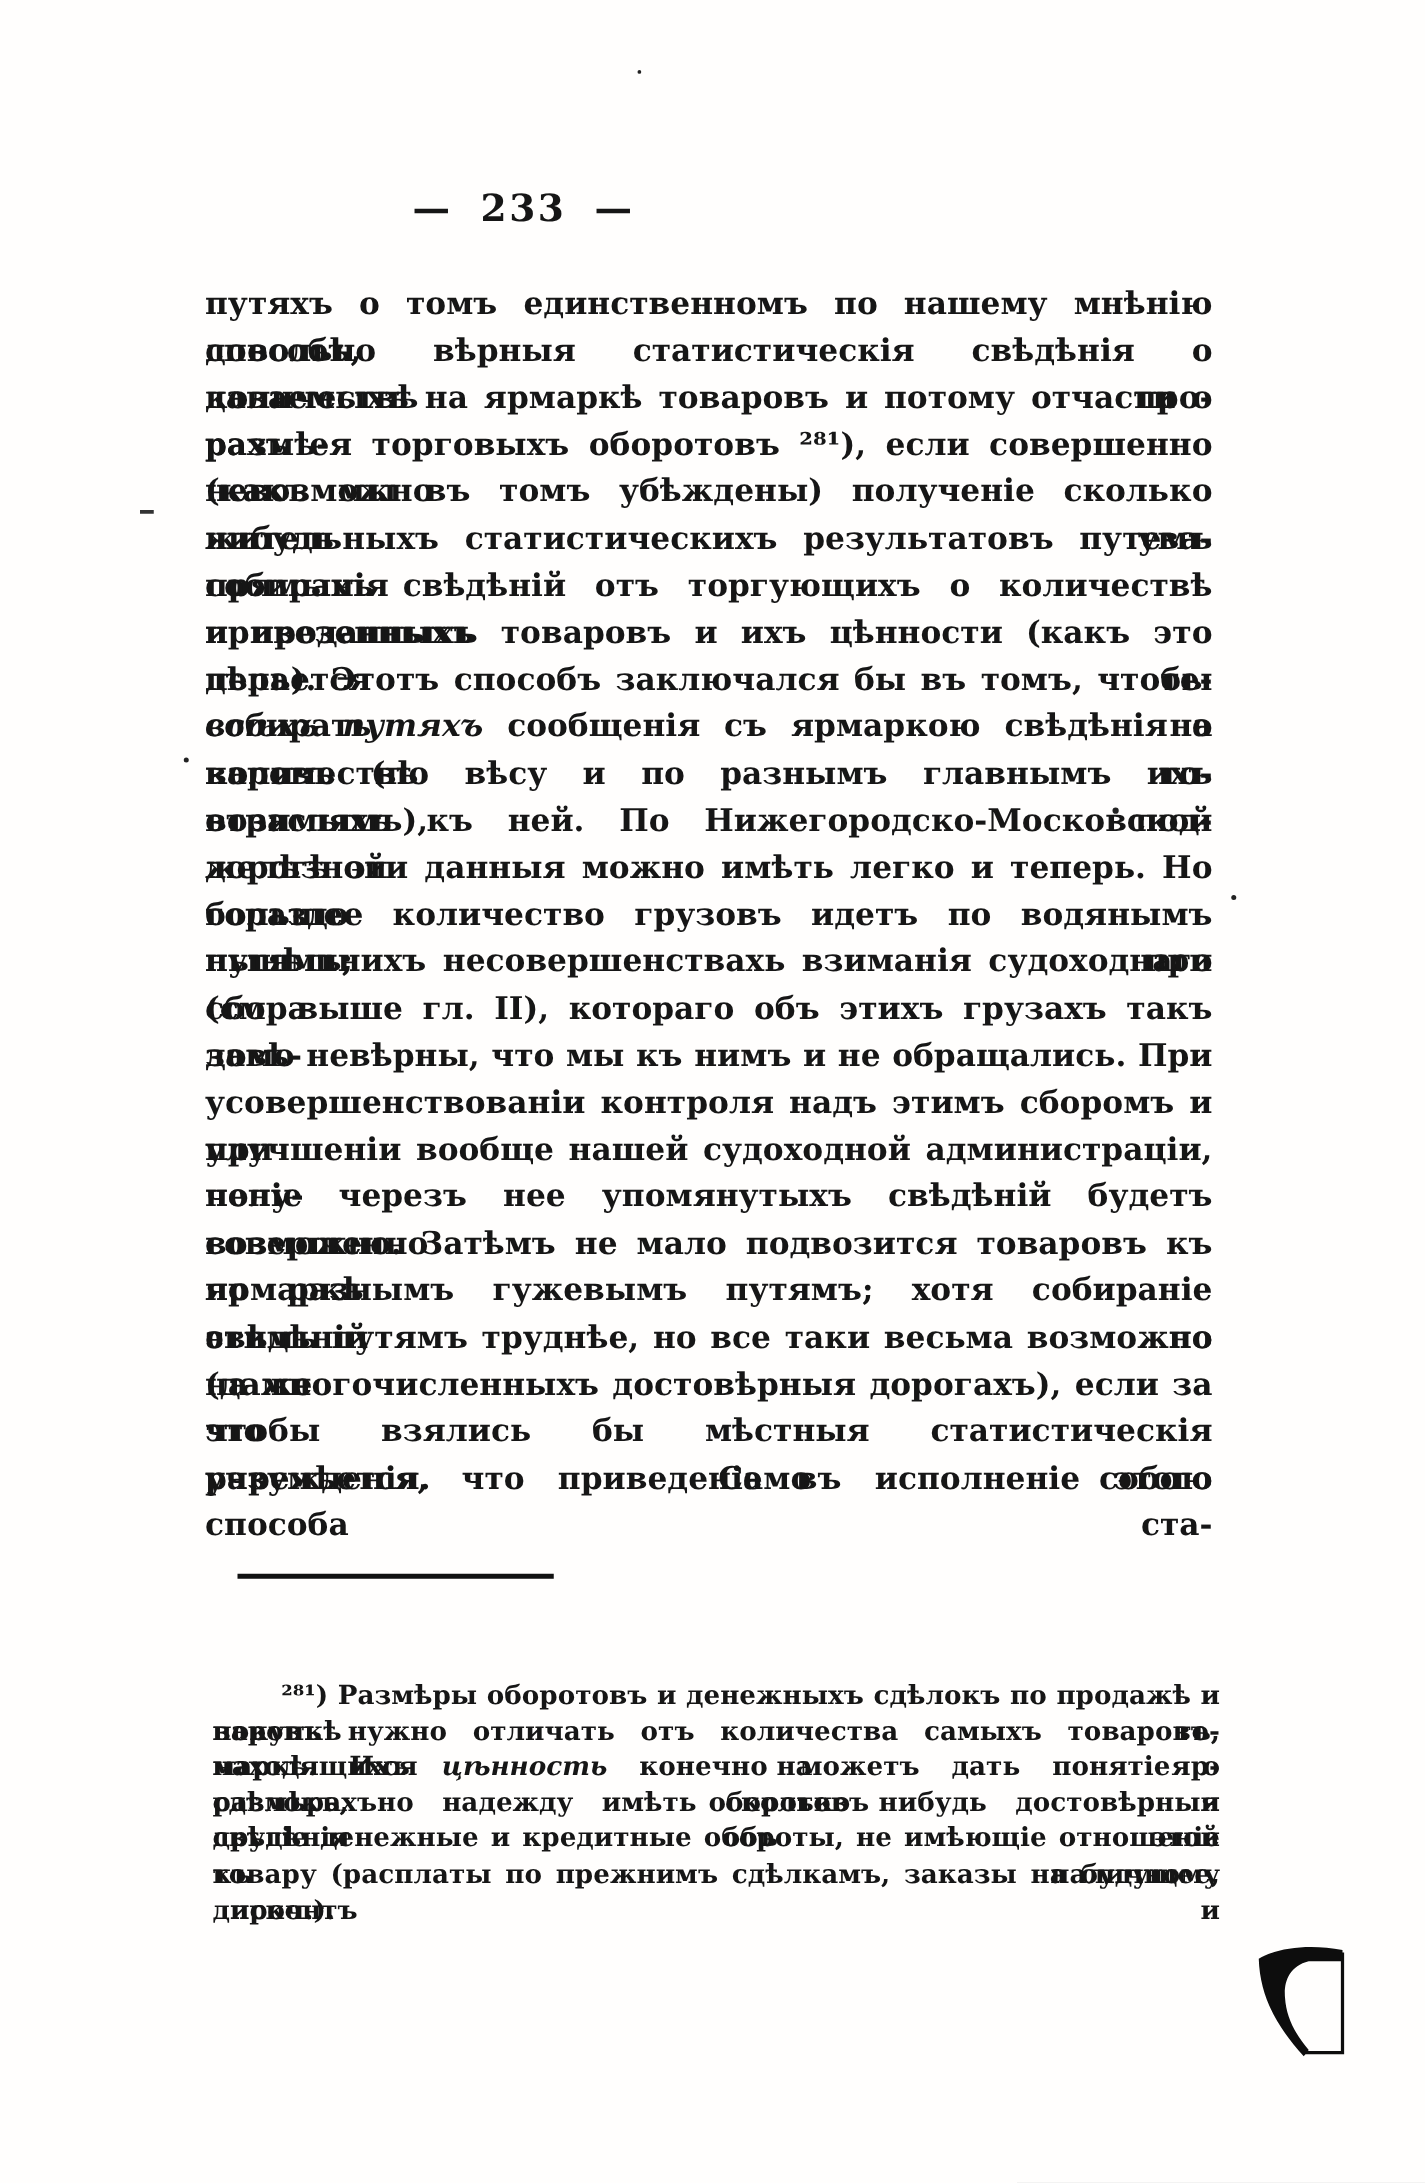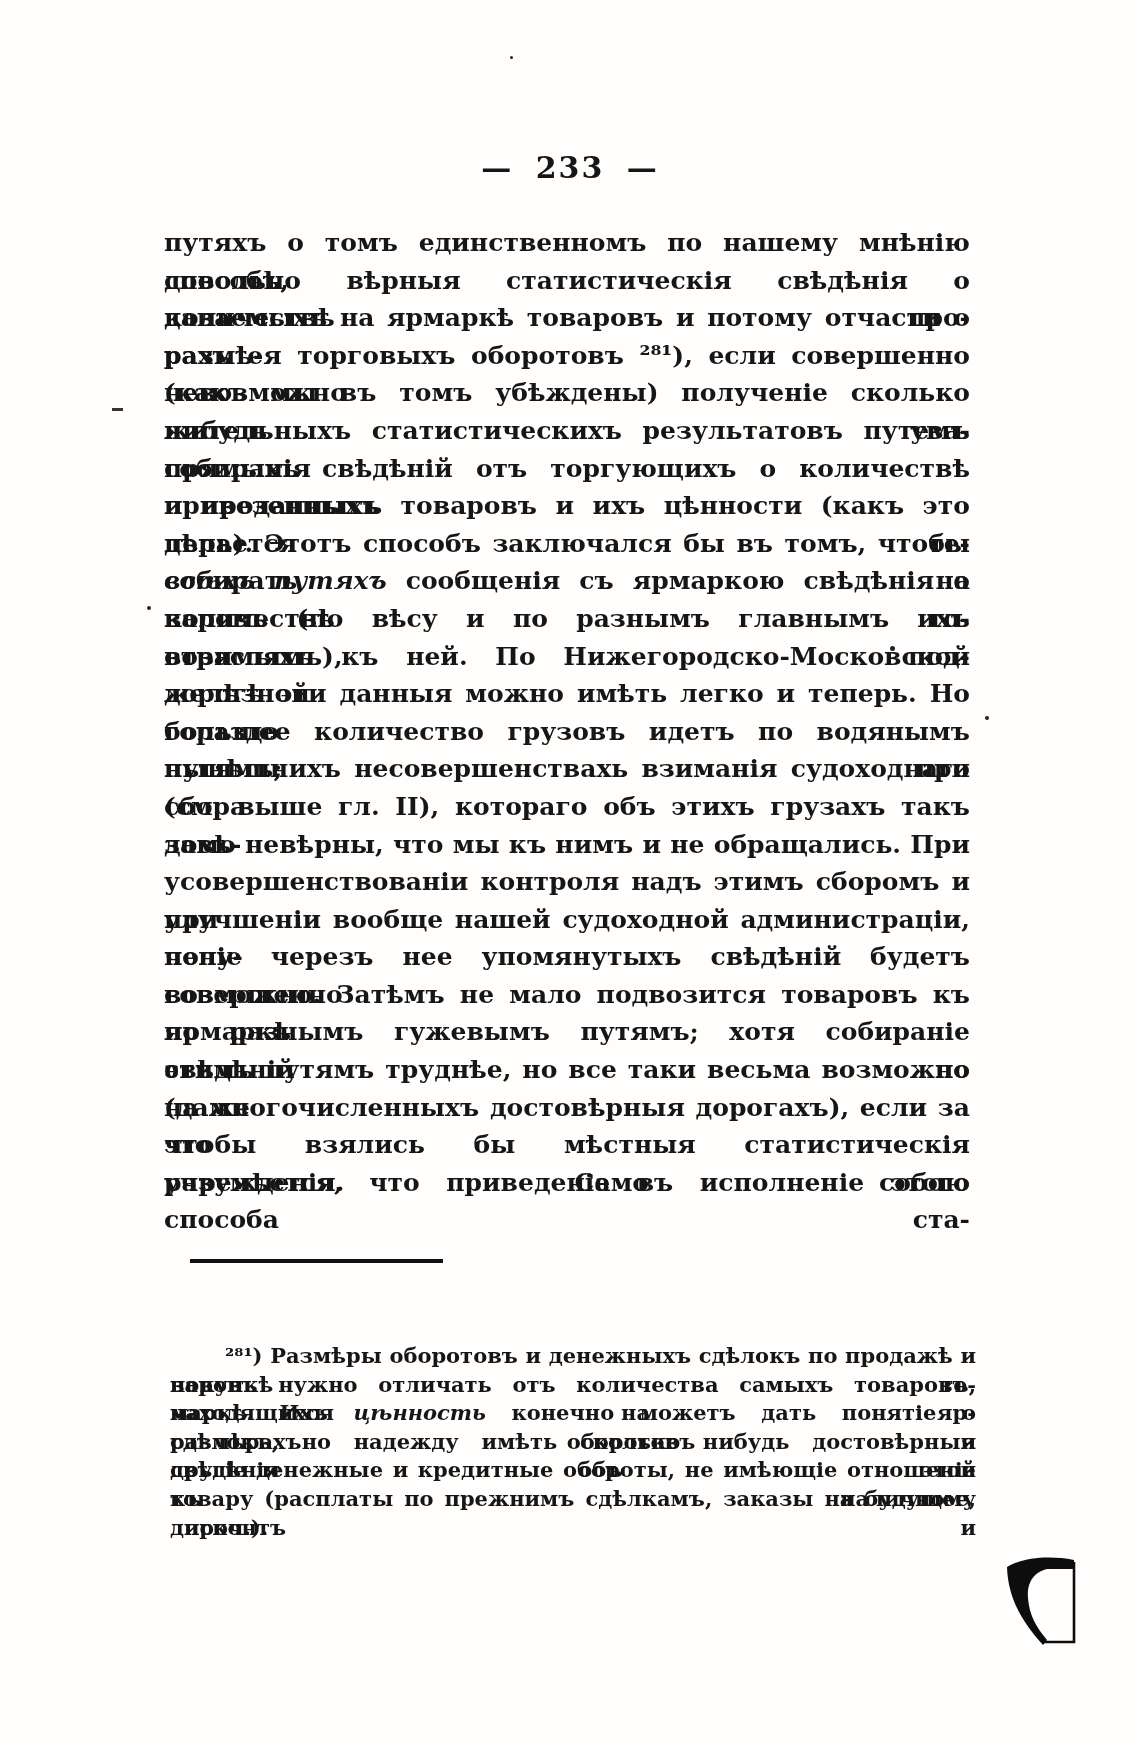--- a/index.html
+++ b/index.html
@@ -8,21 +8,20 @@
     width:1140px;height:1746px;
     margin:0 auto;
     background:#fffefd;
     overflow:hidden;
     font-family:"DejaVu Serif","Liberation Serif",serif;
     color:#161616;
   }
   .page-number{
     position:absolute;
     left:330px;top:150px;width:480px;
-    text-align:center;
     font-size:30px;font-weight:bold;
     letter-spacing:2px;
     word-spacing:10px;
   }
   .body-text{
     position:absolute;
     left:164px;top:224px;width:806px;
     font-size:25px;font-weight:bold;
     line-height:37.6px;
   }

